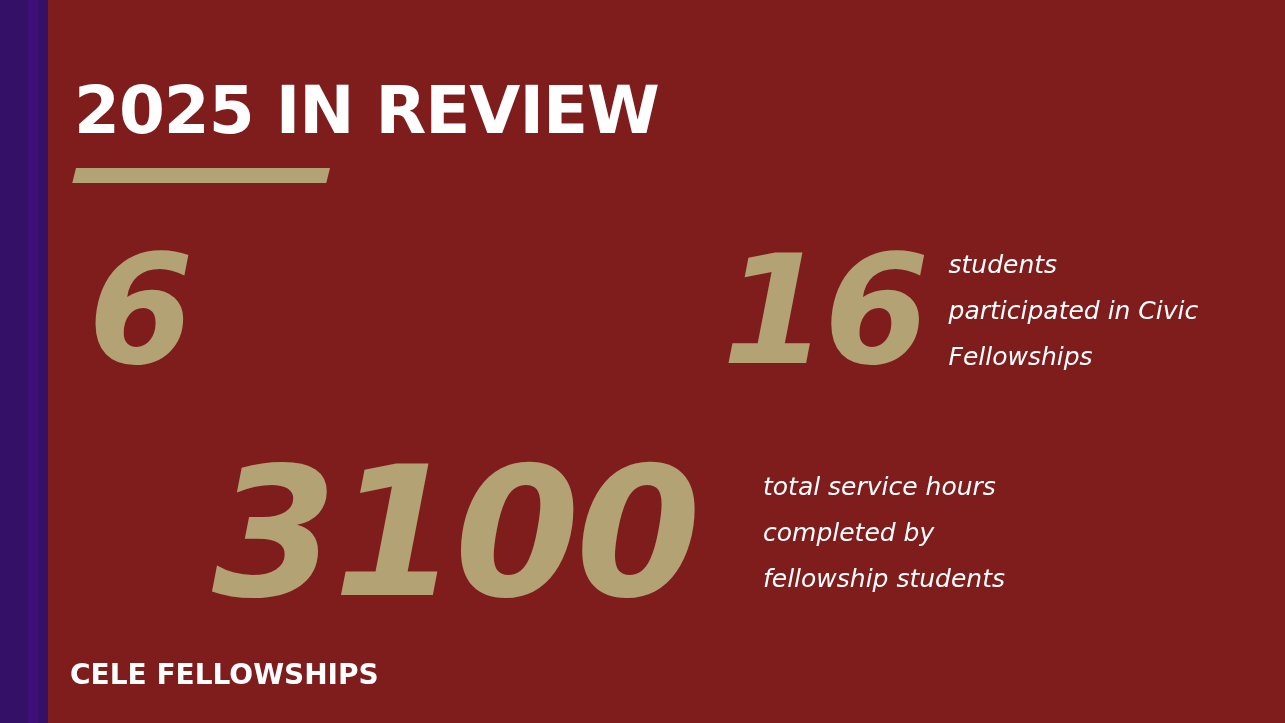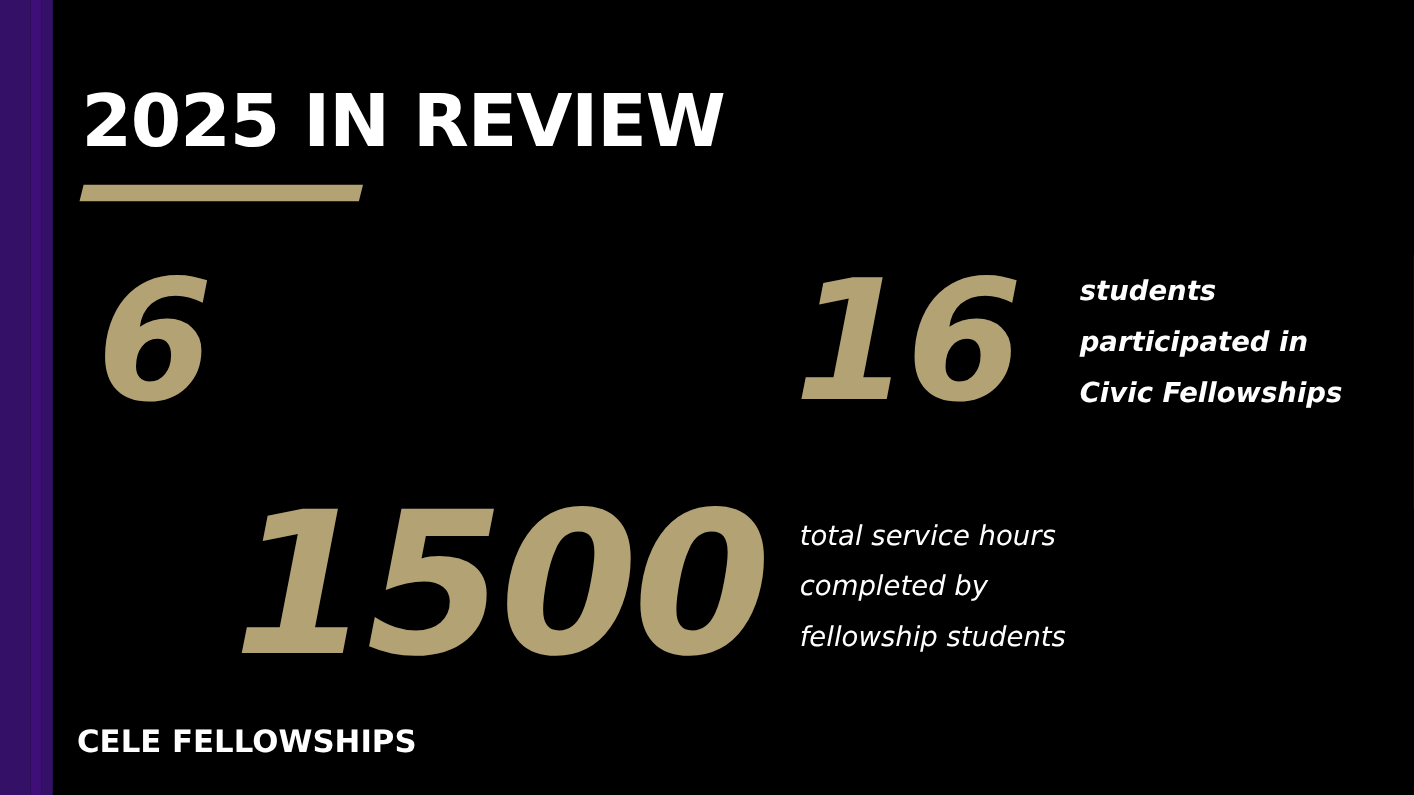--- a/index.html
+++ b/index.html
@@ -11,21 +11,21 @@
     width: 1285px;
     height: 723px;
     overflow: hidden;
     font-family: "DejaVu Sans", sans-serif;
   }
 
   .slide {
     position: relative;
     width: 1285px;
     height: 723px;
-    background: #000000;
+    background: #7f1d1d;
     overflow: hidden;
   }
 
   
   .edge-bar-outer {
     position: absolute;
     left: 0;
     top: 0;
     width: 28px;
     height: 723px;
@@ -94,25 +94,25 @@
     line-height: 46px;
     color: #ffffff;
   }
 
   #stat-1 { left: 88px; top: 236px; }
   #stat-1 .stat-number { font-size: 152px; }
   #stat-1 .stat-text { margin-left: 36px; width: 430px; }
 
   #stat-2 { left: 722px; top: 236px; }
   #stat-2 .stat-number { font-size: 152px; text-align: center; }
-  #stat-2 .stat-text { margin-left: 56px; width: 260px; font-weight: bold; }
+  #stat-2 .stat-text { margin-left: 23px; width: 260px; }
 
   #stat-3 { left: 212px; top: 443px; }
   #stat-3 .stat-number { font-size: 180px; line-height: 180px; }
-  #stat-3 .stat-text { margin-left: 30px; width: 290px; }
+  #stat-3 .stat-text { margin-left: 66px; width: 290px; }
 
   
   .footer {
     position: absolute;
     left: 70px;
     top: 658px;
     font-family: "DejaVu Sans", sans-serif;
     font-weight: bold;
     font-size: 28px;
     letter-spacing: 0px;
@@ -135,19 +135,19 @@
   <div class="stat" id="stat-1">
     <div class="stat-number">6</div>
   </div>
 
   <div class="stat" id="stat-2">
     <div class="stat-number">16</div>
     <div class="stat-text">students participated in Civic Fellowships</div>
   </div>
 
   <div class="stat" id="stat-3">
-    <div class="stat-number">1500</div>
+    <div class="stat-number">3100</div>
     <div class="stat-text">total service hours completed by fellowship students</div>
   </div>
 
   <div class="footer">CELE FELLOWSHIPS</div>
 
 </div>
 
 </body></html>

